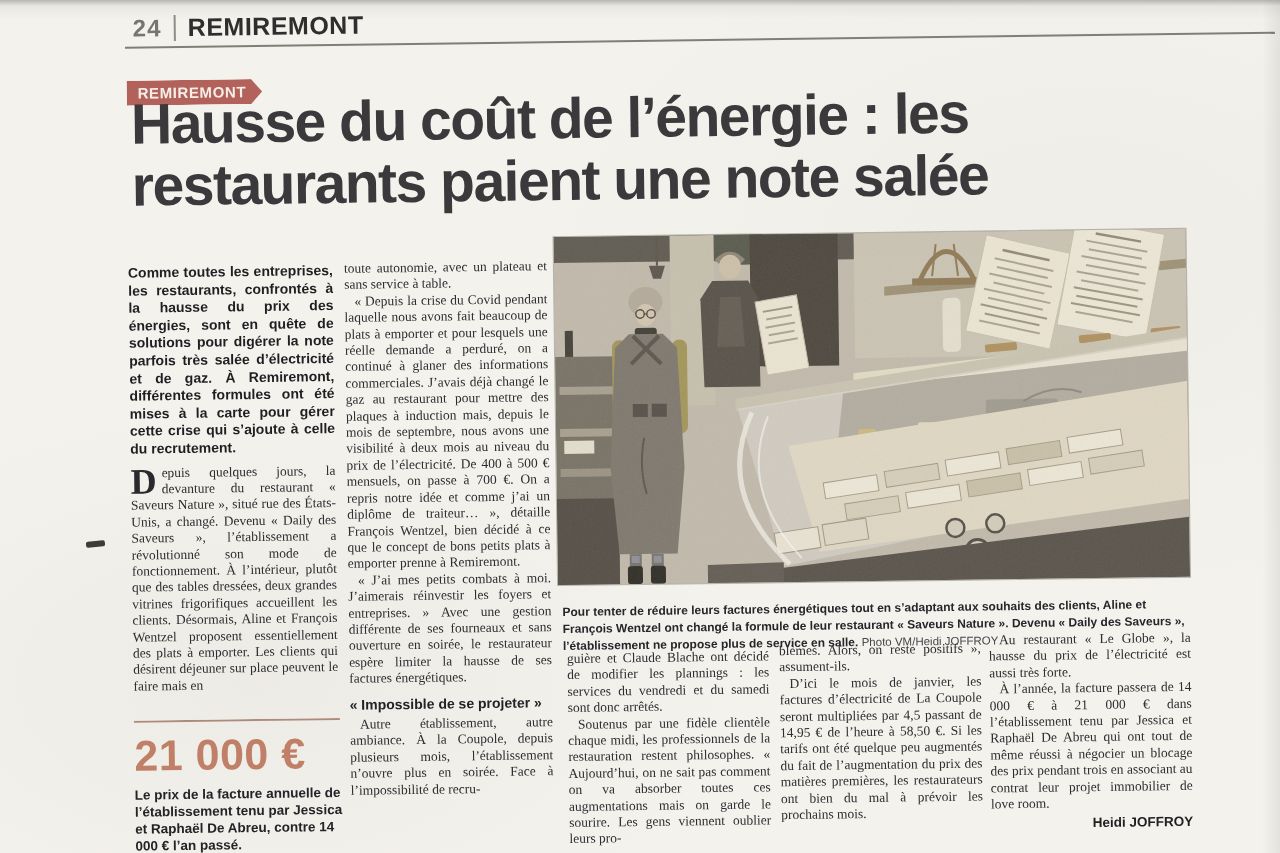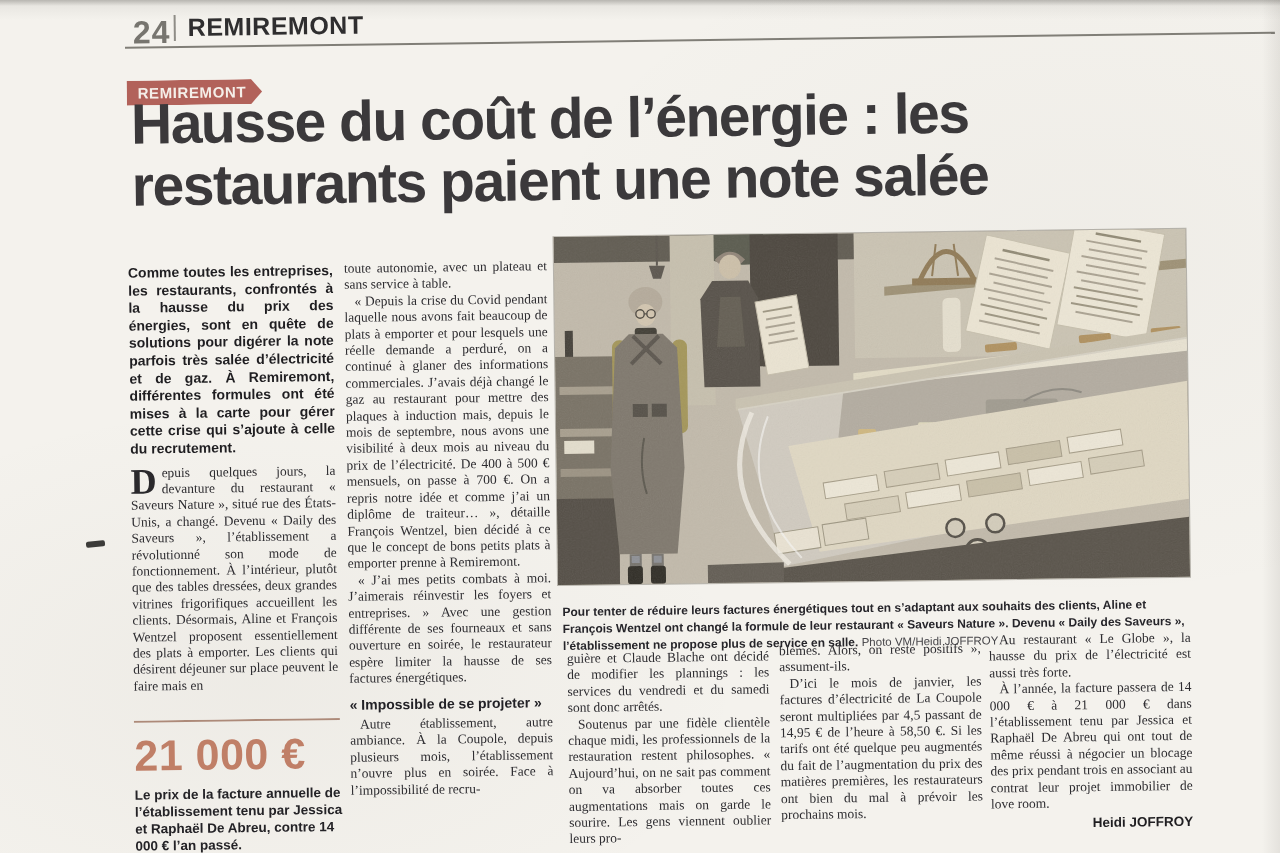--- a/index.html
+++ b/index.html
@@ -19,21 +19,21 @@
     content:"";position:absolute;top:0;right:0;bottom:0;width:18px;
     background:linear-gradient(90deg,rgba(0,0,0,0),rgba(90,85,78,0.10));
     pointer-events:none;
   }
   .content{
     position:absolute;inset:0;
     transform:rotate(-0.75deg);
     transform-origin:640px 426px;
   }
   
-  .folio-num{position:absolute;left:138px;top:8px;font-size:32px;font-weight:bold;color:#77756f;letter-spacing:1px;}
+  .folio-num{position:absolute;left:138px;top:8px;font-size:24px;font-weight:bold;color:#77756f;letter-spacing:1px;}
   .folio-div{position:absolute;left:179px;top:9px;width:2px;height:26px;background:#8f8d87;}
   .folio-section{position:absolute;left:193px;top:7px;font-size:25px;font-weight:bold;color:#2f2e2f;letter-spacing:0.5px;}
   .folio-rule{position:absolute;left:130px;top:40px;width:1150px;height:2px;background:#807e77;}
   
   .kicker{
     position:absolute;left:131px;top:74px;
     padding:4px 16px 4px 11px;
     color:#f5efe9;font-size:15px;font-weight:bold;letter-spacing:0.6px;
     clip-path:polygon(0 0,calc(100% - 11px) 0,100% 50%,calc(100% - 11px) 100%,0 100%);
   }

